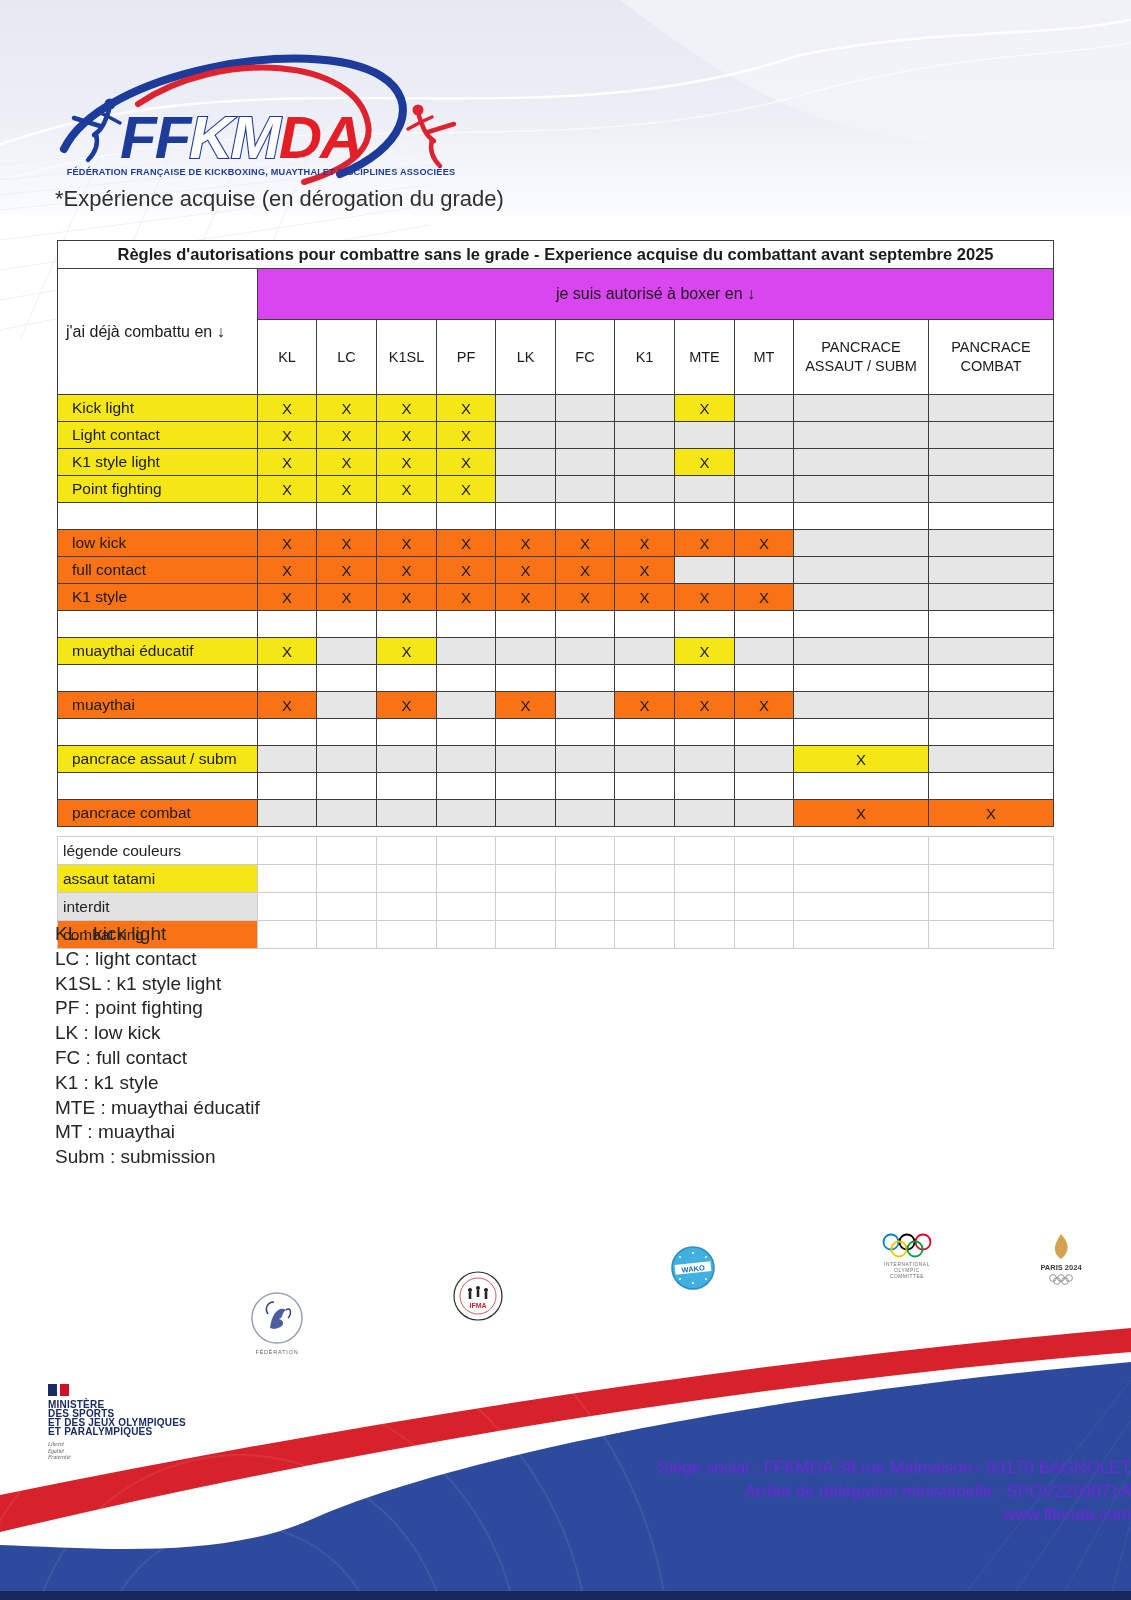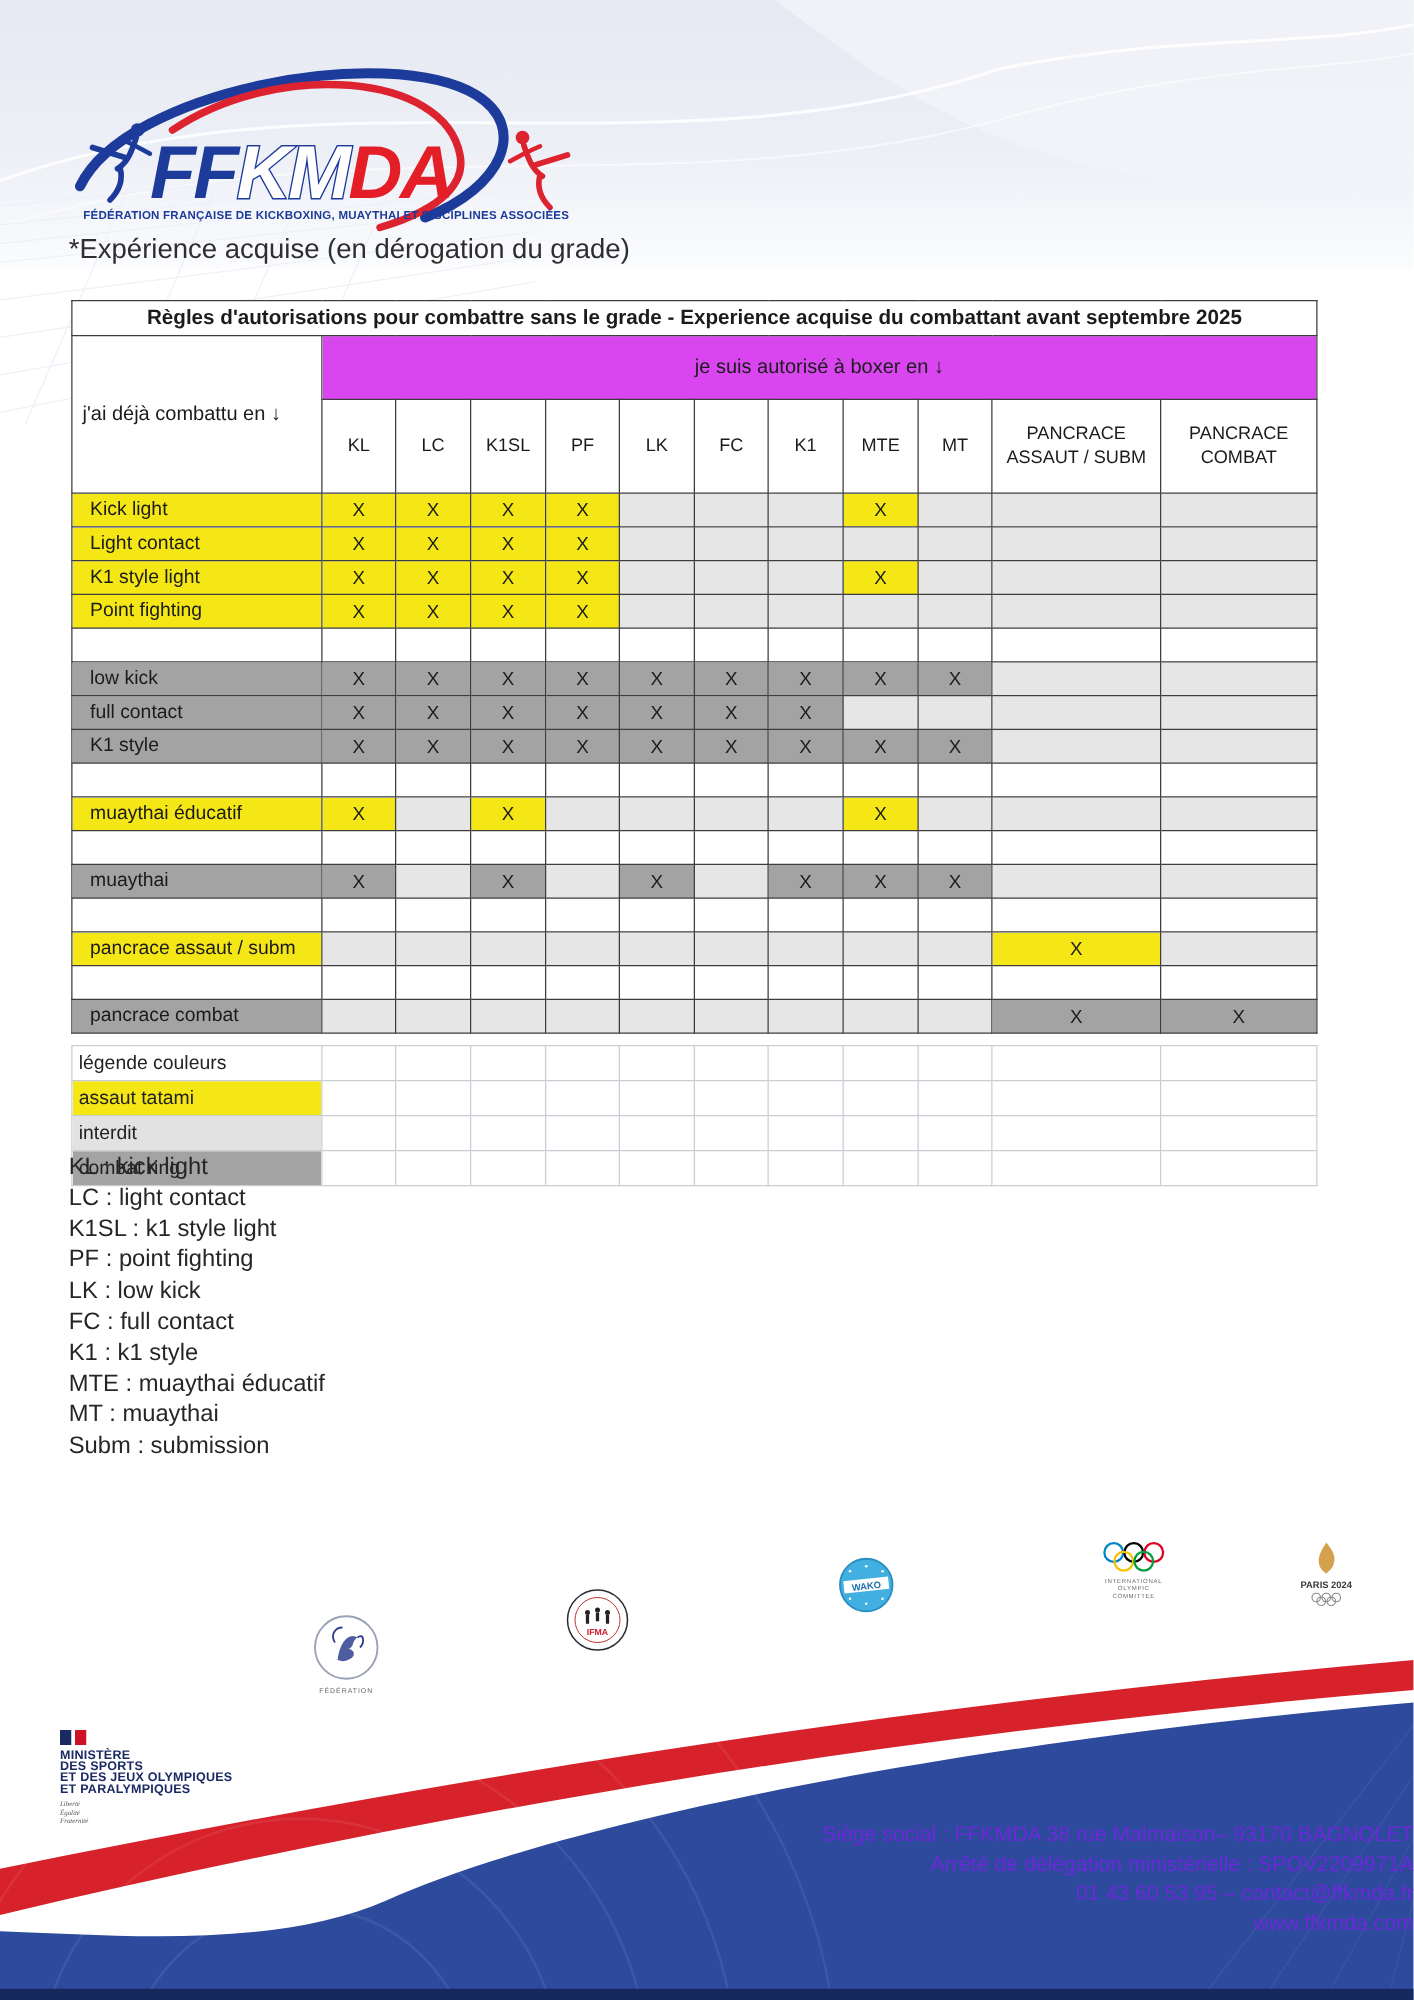--- a/index.html
+++ b/index.html
@@ -13,21 +13,21 @@
   .auth{position:absolute;left:57px;top:240px;width:996px;z-index:3;
         border-collapse:collapse;table-layout:fixed;background:#ffffff;}
   .auth td{border:1.6px solid #3d3d3d;padding:0;font-size:15px;color:#1b1b1b;
            text-align:center;vertical-align:middle;height:26px;overflow:hidden;}
   .auth .title{height:27px;font-weight:bold;font-size:16.5px;background:#ffffff;}
   .auth .axis-top{height:50px;font-size:16px;background:#d946ef;}
   .auth .axis-left{font-size:16px;text-align:left;padding-left:8px;background:#ffffff;}
   .auth .col-head{height:74px;font-size:14.5px;line-height:1.3;padding:0 5px;background:#ffffff;}
   .auth .lbl{text-align:left;padding-left:14px;font-size:15.5px;}
   .c-y{background:#f5e616;}
-  .c-b{background:#a3a3a3;}
+  .c-b{background:#f97316;}
   .c-g{background:#e7e6e6;}
   .c-w{background:#ffffff;}
 
   
   .legend{position:absolute;left:57px;top:836px;width:996px;z-index:3;
           border-collapse:collapse;table-layout:fixed;}
   .legend td{border:1px solid #c9cdd4;height:25px;font-size:15.5px;color:#222222;
              text-align:left;padding-left:5px;overflow:hidden;}
   .lg-gray{background:#e2e2e2;}
 
@@ -547,17 +547,16 @@
     <div class="motto">
       <div>Liberté</div>
       <div>Égalité</div>
       <div>Fraternité</div>
     </div>
   </div>
 
   <div class="footer-text" id="footer-lines">
       <div>Siège social : FFKMDA 38 rue Malmaison– 93170 BAGNOLET</div>
       <div>Arrêté de délégation ministérielle :  SPOV2209971A</div>
-      <div>01 43 60 53 95 –  contact@ffkmda.fr</div>
       <div>www.ffkmda.com</div>
     </div>
 
 </div>
 
 </body></html>

